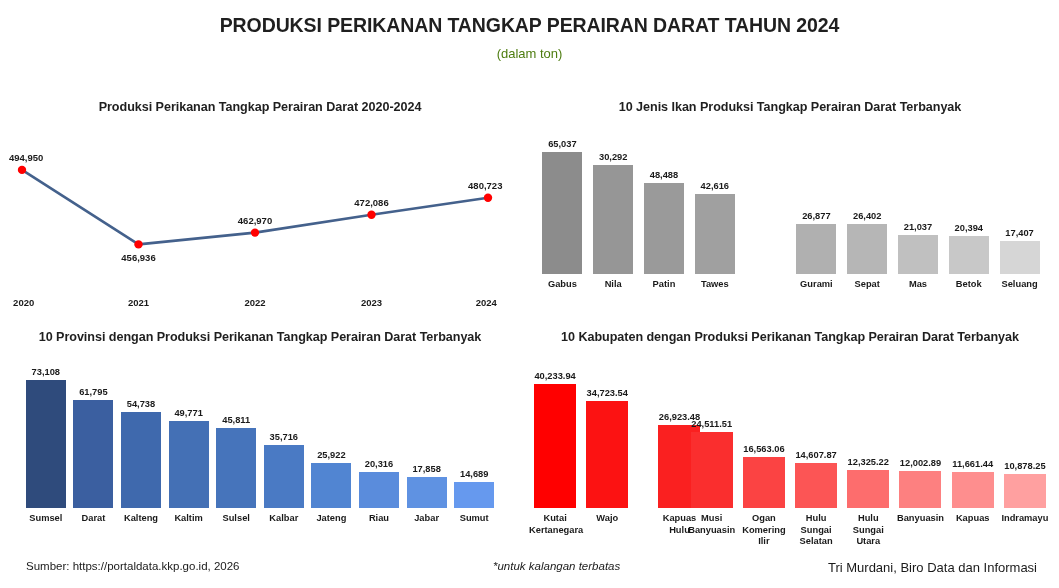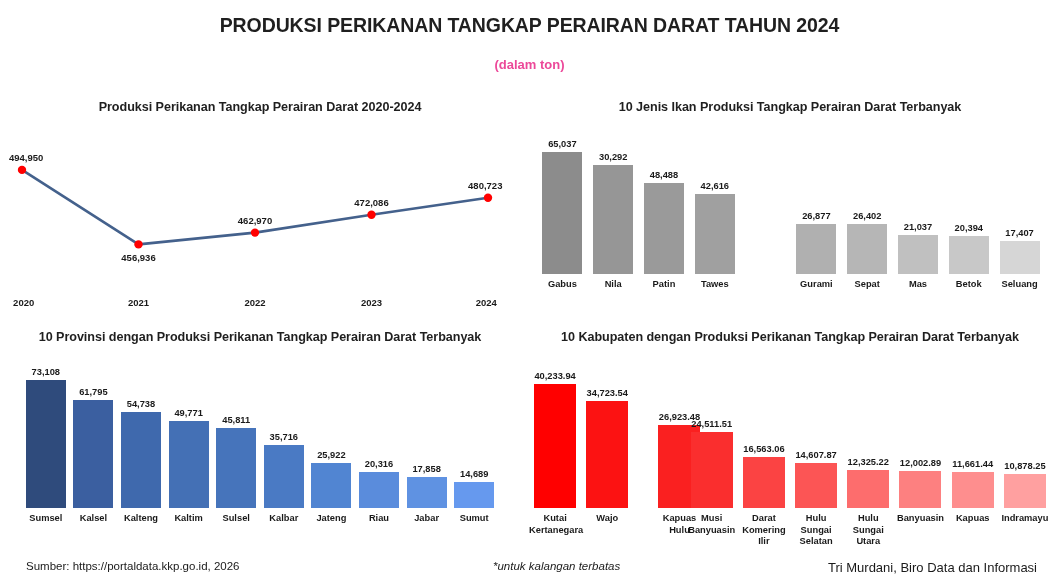--- a/index.html
+++ b/index.html
@@ -25,25 +25,25 @@
   }
   #main-title {
     margin: 0;
     padding-top: 14px;
     font-size: 19.5px;
     font-weight: bold;
     letter-spacing: -0.1px;
     color: #1f1f1f;
   }
   #main-subtitle {
-    margin: 15px;
+    margin: 4px;
     padding-top: 5px;
     font-size: 13px;
-    font-weight: bold;
-    color: #ec4899;
+    font-weight: normal;
+    color: #4d7c0f;
   }
 
   
   .panel {
     position: absolute;
     box-sizing: border-box;
   }
   #panel-line    { left: 0;   top: 88px;  width: 520px; height: 222px; }
   #panel-fish    { left: 521px; top: 88px;  width: 538px; height: 222px; }
   #panel-prov    { left: 0;   top: 318px; width: 520px; height: 218px; }
@@ -245,21 +245,21 @@
   <div class="panel-title left-align">10 Provinsi dengan Produksi Perikanan Tangkap Perairan Darat Terbanyak</div>
   <div class="bar-area" id="bars-prov" style="top: 30px; height: 188px;">
       <div class="bar-col" style="left: 22px; width: 47.6px; top: 0px; height: 188px;">
         <div class="bar-val" style="top: 19px;">73,108</div>
         <div class="bar-rect" style="top: 32px; height: 128px; width: 40px; background: rgb(47, 75, 124);"></div>
         <div class="bar-xlabel" style="top: 165px;">Sumsel</div>
       </div>
       <div class="bar-col" style="left: 69.6px; width: 47.6px; top: 0px; height: 188px;">
         <div class="bar-val" style="top: 39px;">61,795</div>
         <div class="bar-rect" style="top: 52px; height: 108px; width: 40px; background: rgb(59, 95, 160);"></div>
-        <div class="bar-xlabel" style="top: 165px;">Kalsel</div>
+        <div class="bar-xlabel" style="top: 165px;">Darat</div>
       </div>
       <div class="bar-col" style="left: 117.2px; width: 47.6px; top: 0px; height: 188px;">
         <div class="bar-val" style="top: 51px;">54,738</div>
         <div class="bar-rect" style="top: 64px; height: 96px; width: 40px; background: rgb(63, 105, 173);"></div>
         <div class="bar-xlabel" style="top: 165px;">Kalteng</div>
       </div>
       <div class="bar-col" style="left: 164.8px; width: 47.6px; top: 0px; height: 188px;">
         <div class="bar-val" style="top: 60px;">49,771</div>
         <div class="bar-rect" style="top: 73px; height: 87px; width: 40px; background: rgb(68, 112, 181);"></div>
         <div class="bar-xlabel" style="top: 165px;">Kaltim</div>
@@ -316,21 +316,21 @@
         <div class="bar-xlabel wrap" style="top: 165px;">Kapuas Hulu</div>
       </div>
       <div class="bar-col" style="left: 164.6px; width: 52.2px; top: 0px; height: 188px;">
         <div class="bar-val" style="top: 71px;">24,511.51</div>
         <div class="bar-rect" style="top: 84px; height: 76px; width: 42px; background: rgb(250, 46, 46);"></div>
         <div class="bar-xlabel wrap" style="top: 165px;">Musi Banyuasin</div>
       </div>
       <div class="bar-col" style="left: 216.8px; width: 52.2px; top: 0px; height: 188px;">
         <div class="bar-val" style="top: 96px;">16,563.06</div>
         <div class="bar-rect" style="top: 109px; height: 51px; width: 42px; background: rgb(251, 67, 67);"></div>
-        <div class="bar-xlabel wrap" style="top: 165px;">Darat Komering Ilir</div>
+        <div class="bar-xlabel wrap" style="top: 165px;">Ogan Komering Ilir</div>
       </div>
       <div class="bar-col" style="left: 269px; width: 52.2px; top: 0px; height: 188px;">
         <div class="bar-val" style="top: 102px;">14,607.87</div>
         <div class="bar-rect" style="top: 115px; height: 45px; width: 42px; background: rgb(252, 85, 85);"></div>
         <div class="bar-xlabel wrap" style="top: 165px;">Hulu Sungai Selatan</div>
       </div>
       <div class="bar-col" style="left: 321.2px; width: 52.2px; top: 0px; height: 188px;">
         <div class="bar-val" style="top: 109px;">12,325.22</div>
         <div class="bar-rect" style="top: 122px; height: 38px; width: 42px; background: rgb(253, 109, 109);"></div>
         <div class="bar-xlabel wrap" style="top: 165px;">Hulu Sungai Utara</div>

